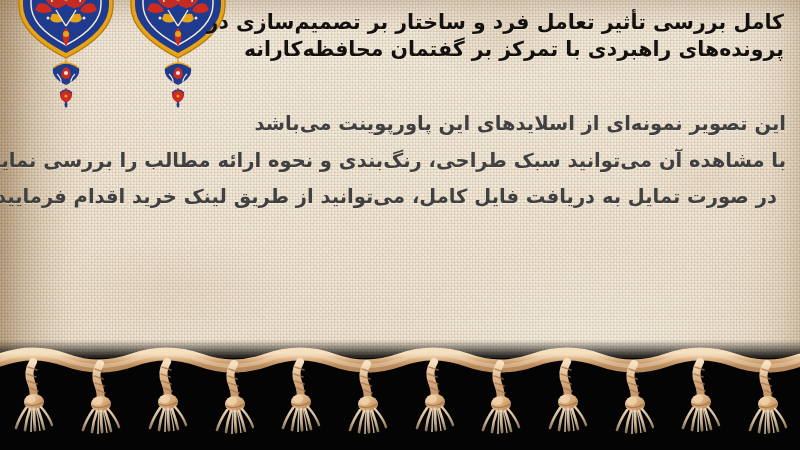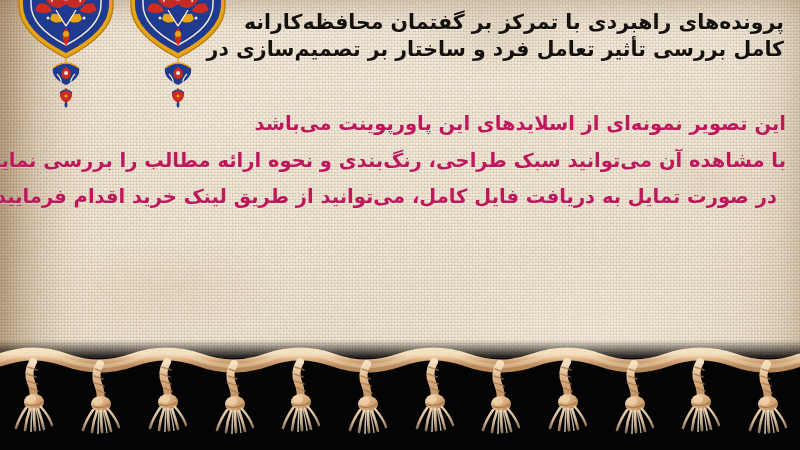--- a/index.html
+++ b/index.html
@@ -107,21 +107,21 @@
     text-shadow:0 1px 0 rgba(255,252,245,.32);
   }
   .body-block{
     position:absolute;
     top:112px;right:14px;
     width:772px;
   }
   .body-line{
     font-size:19.5px;
     font-weight:700;
-    color:#be185d;
+    color:#404040;
     white-space:nowrap;
     text-shadow:0 1px 0 rgba(255,252,245,.30);
   }
   .body-line.l1{margin:0 0 14px 0;}
   .body-line.l2{margin:0 0 13px 0;}
   .body-line.l3{margin:9px;}
 
   
   #fringe{position:absolute;left:0;bottom:0;width:800px;height:110px;}
 </style>
@@ -207,22 +207,22 @@
       <line x1="178" y1="58" x2="178" y2="70" stroke="#e8a417" stroke-width="1.4"></line>
       <use href="#drop" transform="translate(178,76)"></use>
       <line x1="178" y1="88" x2="178" y2="93" stroke="#cc2b20" stroke-width="1.2"></line>
       <use href="#drop-small" transform="translate(178,97)"></use>
     </g>
   </svg>
 
   <div class="text-layer">
 
     <div class="title-block">
+      <div class="title-line">کامل بررسی تأثیر تعامل فرد و ساختار بر تصمیم‌سازی در</div>
       <div class="title-line">پرونده‌های راهبردی با تمرکز بر گفتمان محافظه‌کارانه</div>
-      <div class="title-line">کامل بررسی تأثیر تعامل فرد و ساختار بر تصمیم‌سازی در</div>
     </div>
 
     <div class="body-block">
       <div class="body-line l1">این تصویر نمونه‌ای از اسلایدهای این پاورپوینت می‌باشد</div>
       <div class="body-line l2">با مشاهده آن می‌توانید سبک طراحی، رنگ‌بندی و نحوه ارائه مطالب را بررسی نمایید</div>
       <div class="body-line l3">در صورت تمایل به دریافت فایل کامل، می‌توانید از طریق لینک خرید اقدام فرمایید</div>
     </div>
 
   </div>
 

